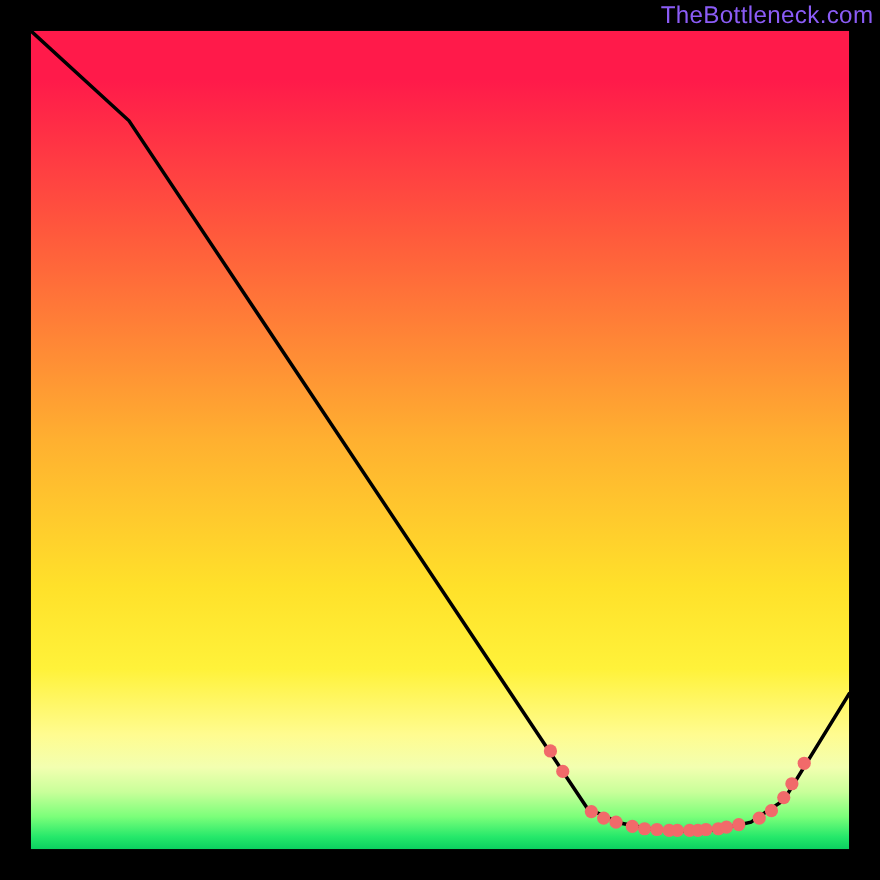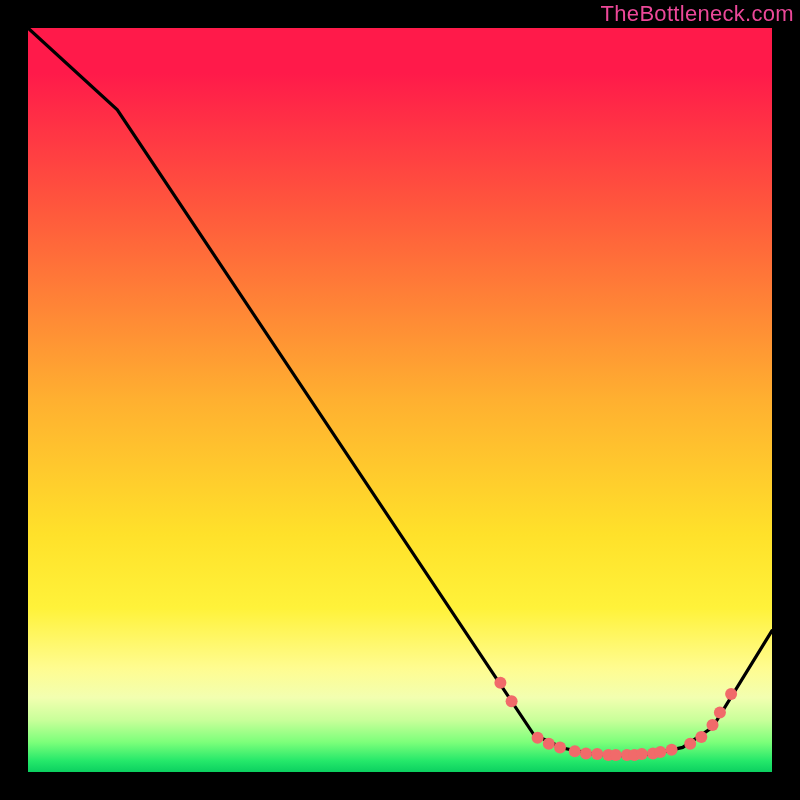--- a/index.html
+++ b/index.html
@@ -44,21 +44,21 @@
       #25e86a 98.5%,
       #0bd060 100%
     );
   }
   .watermark {
     position: absolute;
     top: 1px;
     right: 6px;
     font-family: Arial, Helvetica, sans-serif;
     font-size: 22px;
-    color: #ec4899;
+    color: #8b5cf6;
     letter-spacing: 0.3px;
     user-select: none;
   }
   svg.curve {
     position: absolute;
     inset: 0;
     width: 100%;
     height: 100%;
   }
 </style>

